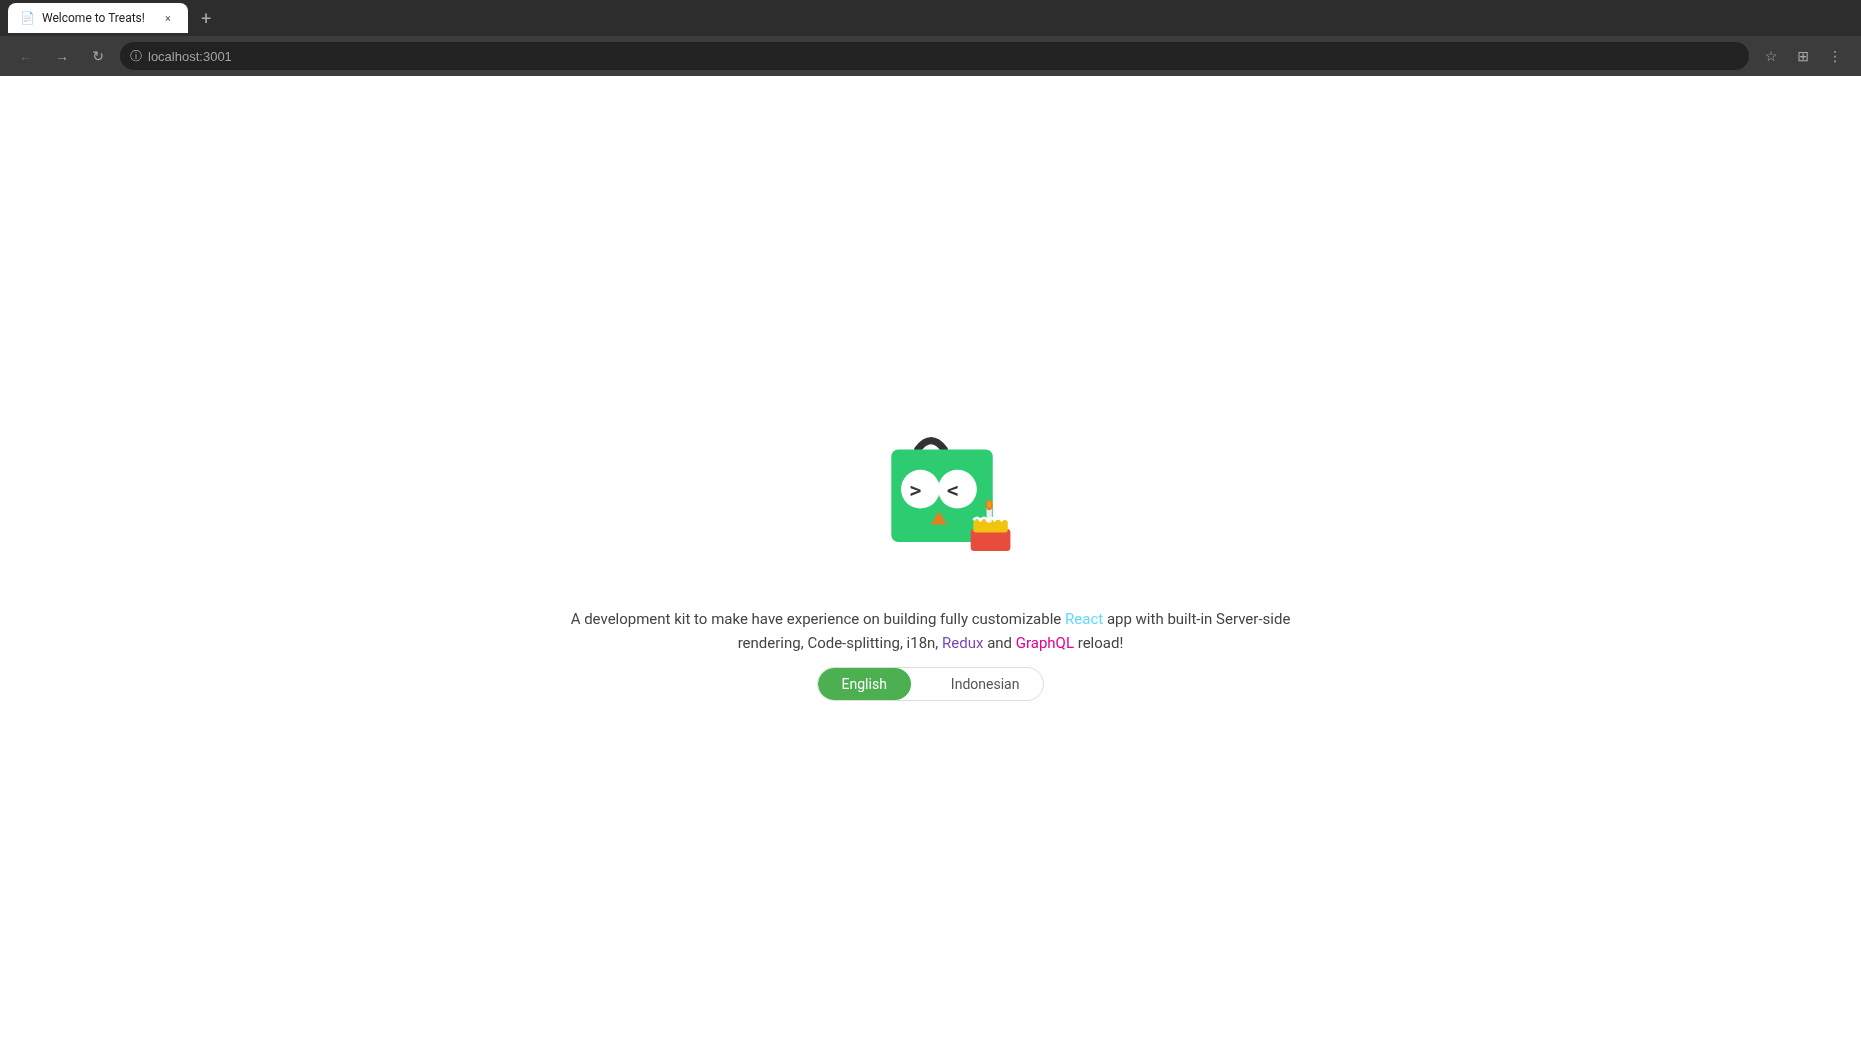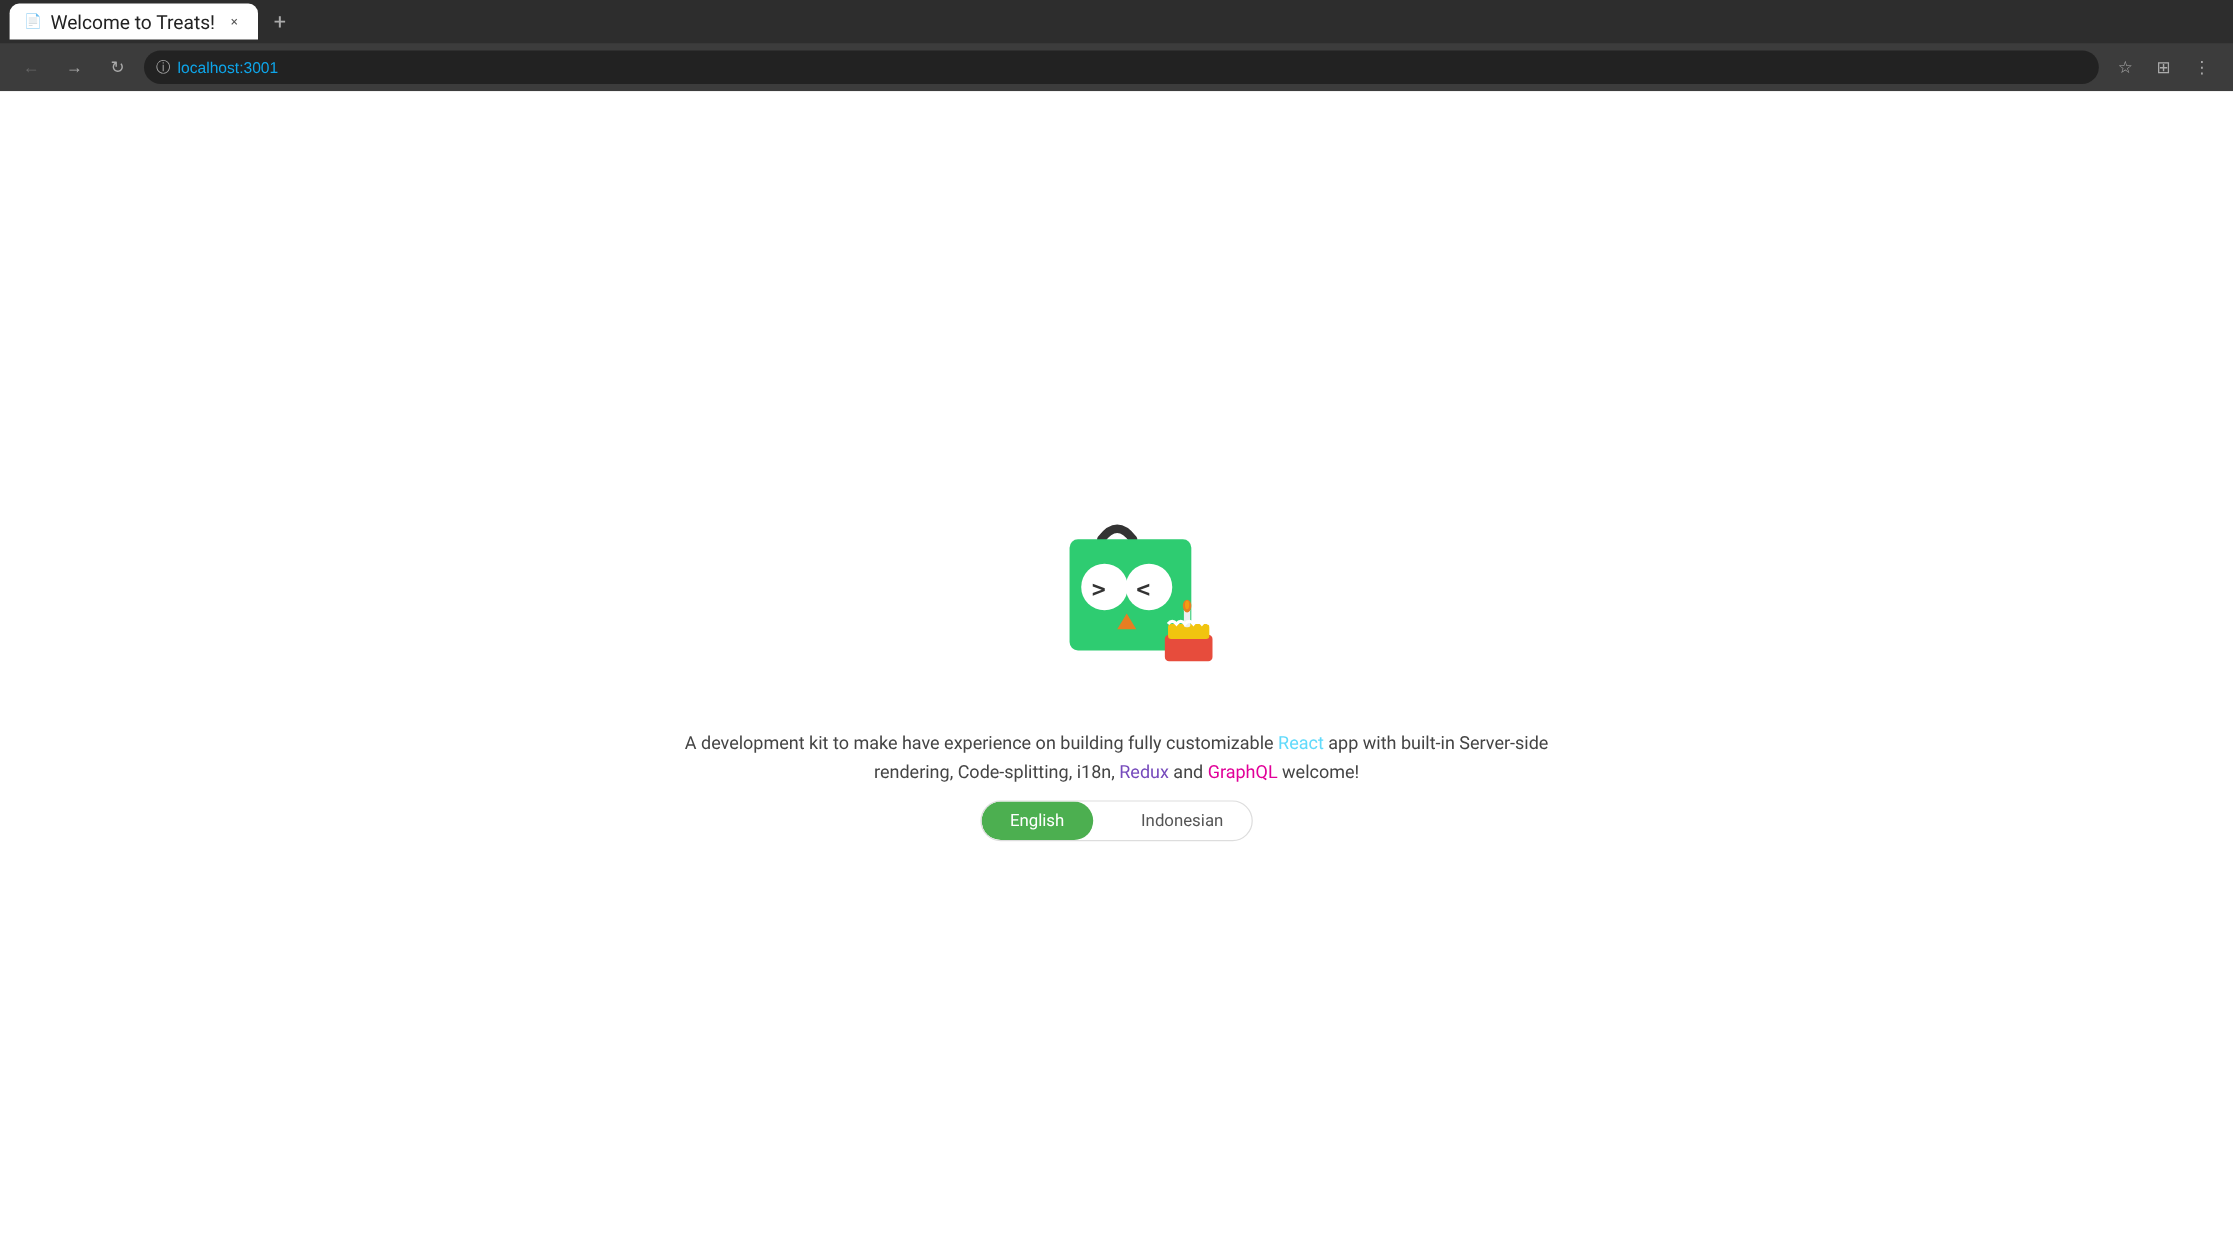--- a/index.html
+++ b/index.html
@@ -42,21 +42,21 @@
       width: 14px;
       height: 14px;
       color: #555;
     }
 
     .tab-title {
       flex: 1;
       white-space: nowrap;
       overflow: hidden;
       text-overflow: ellipsis;
-      font-size: 16px;
+      font-size: 12px;
     }
 
     .tab-close {
       width: 16px;
       height: 16px;
       border-radius: 50%;
       display: flex;
       align-items: center;
       justify-content: center;
       cursor: pointer;
@@ -116,21 +116,21 @@
     .lock-icon {
       color: #aaa;
       font-size: 12px;
     }
 
     .address-bar {
       flex: 1;
       background: transparent;
       border: none;
       outline: none;
-      color: #0ea5e9;
+      color: #a3a3a3;
       font-size: 13px;
     }
 
     .toolbar-actions {
       display: flex;
       align-items: center;
       gap: 4px;
     }
 
     .toolbar-action-btn {
@@ -298,21 +298,21 @@
         <ellipse cx="166" cy="92" rx="2" ry="4" fill="#f39c12"></ellipse>
 
         <path d="M148,110 Q152,105 156,110 Q160,105 164,110 Q168,105 172,110 Q176,105 180,110 Q184,105 187,110" stroke="white" stroke-width="3" fill="none"></path>
       </svg>
     </div>
 
     
 
     
     <p class="welcome-desc">
-      <span>A development kit to make have experience on building fully customizable </span><a class="link-react" href="#">React</a><span> app with built-in Server-side rendering, Code-splitting, i18n, </span><a class="link-redux" href="#">Redux</a><span> and </span><a class="link-graphql" href="#">GraphQL</a><span> welcome!</span>
+      <span>A development kit to make have experience on building fully customizable </span><a class="link-react" href="#">React</a><span> app with built-in Server-side rendering, Code-splitting, i18n, </span><a class="link-redux" href="#">Redux</a><span> and </span><a class="link-graphql" href="#">GraphQL</a><span> reload!</span>
     </p>
 
     
 
     
     <div class="lang-switcher">
       <button class="lang-btn active">English</button>
       <button class="lang-btn">Indonesian</button>
     </div>
 

